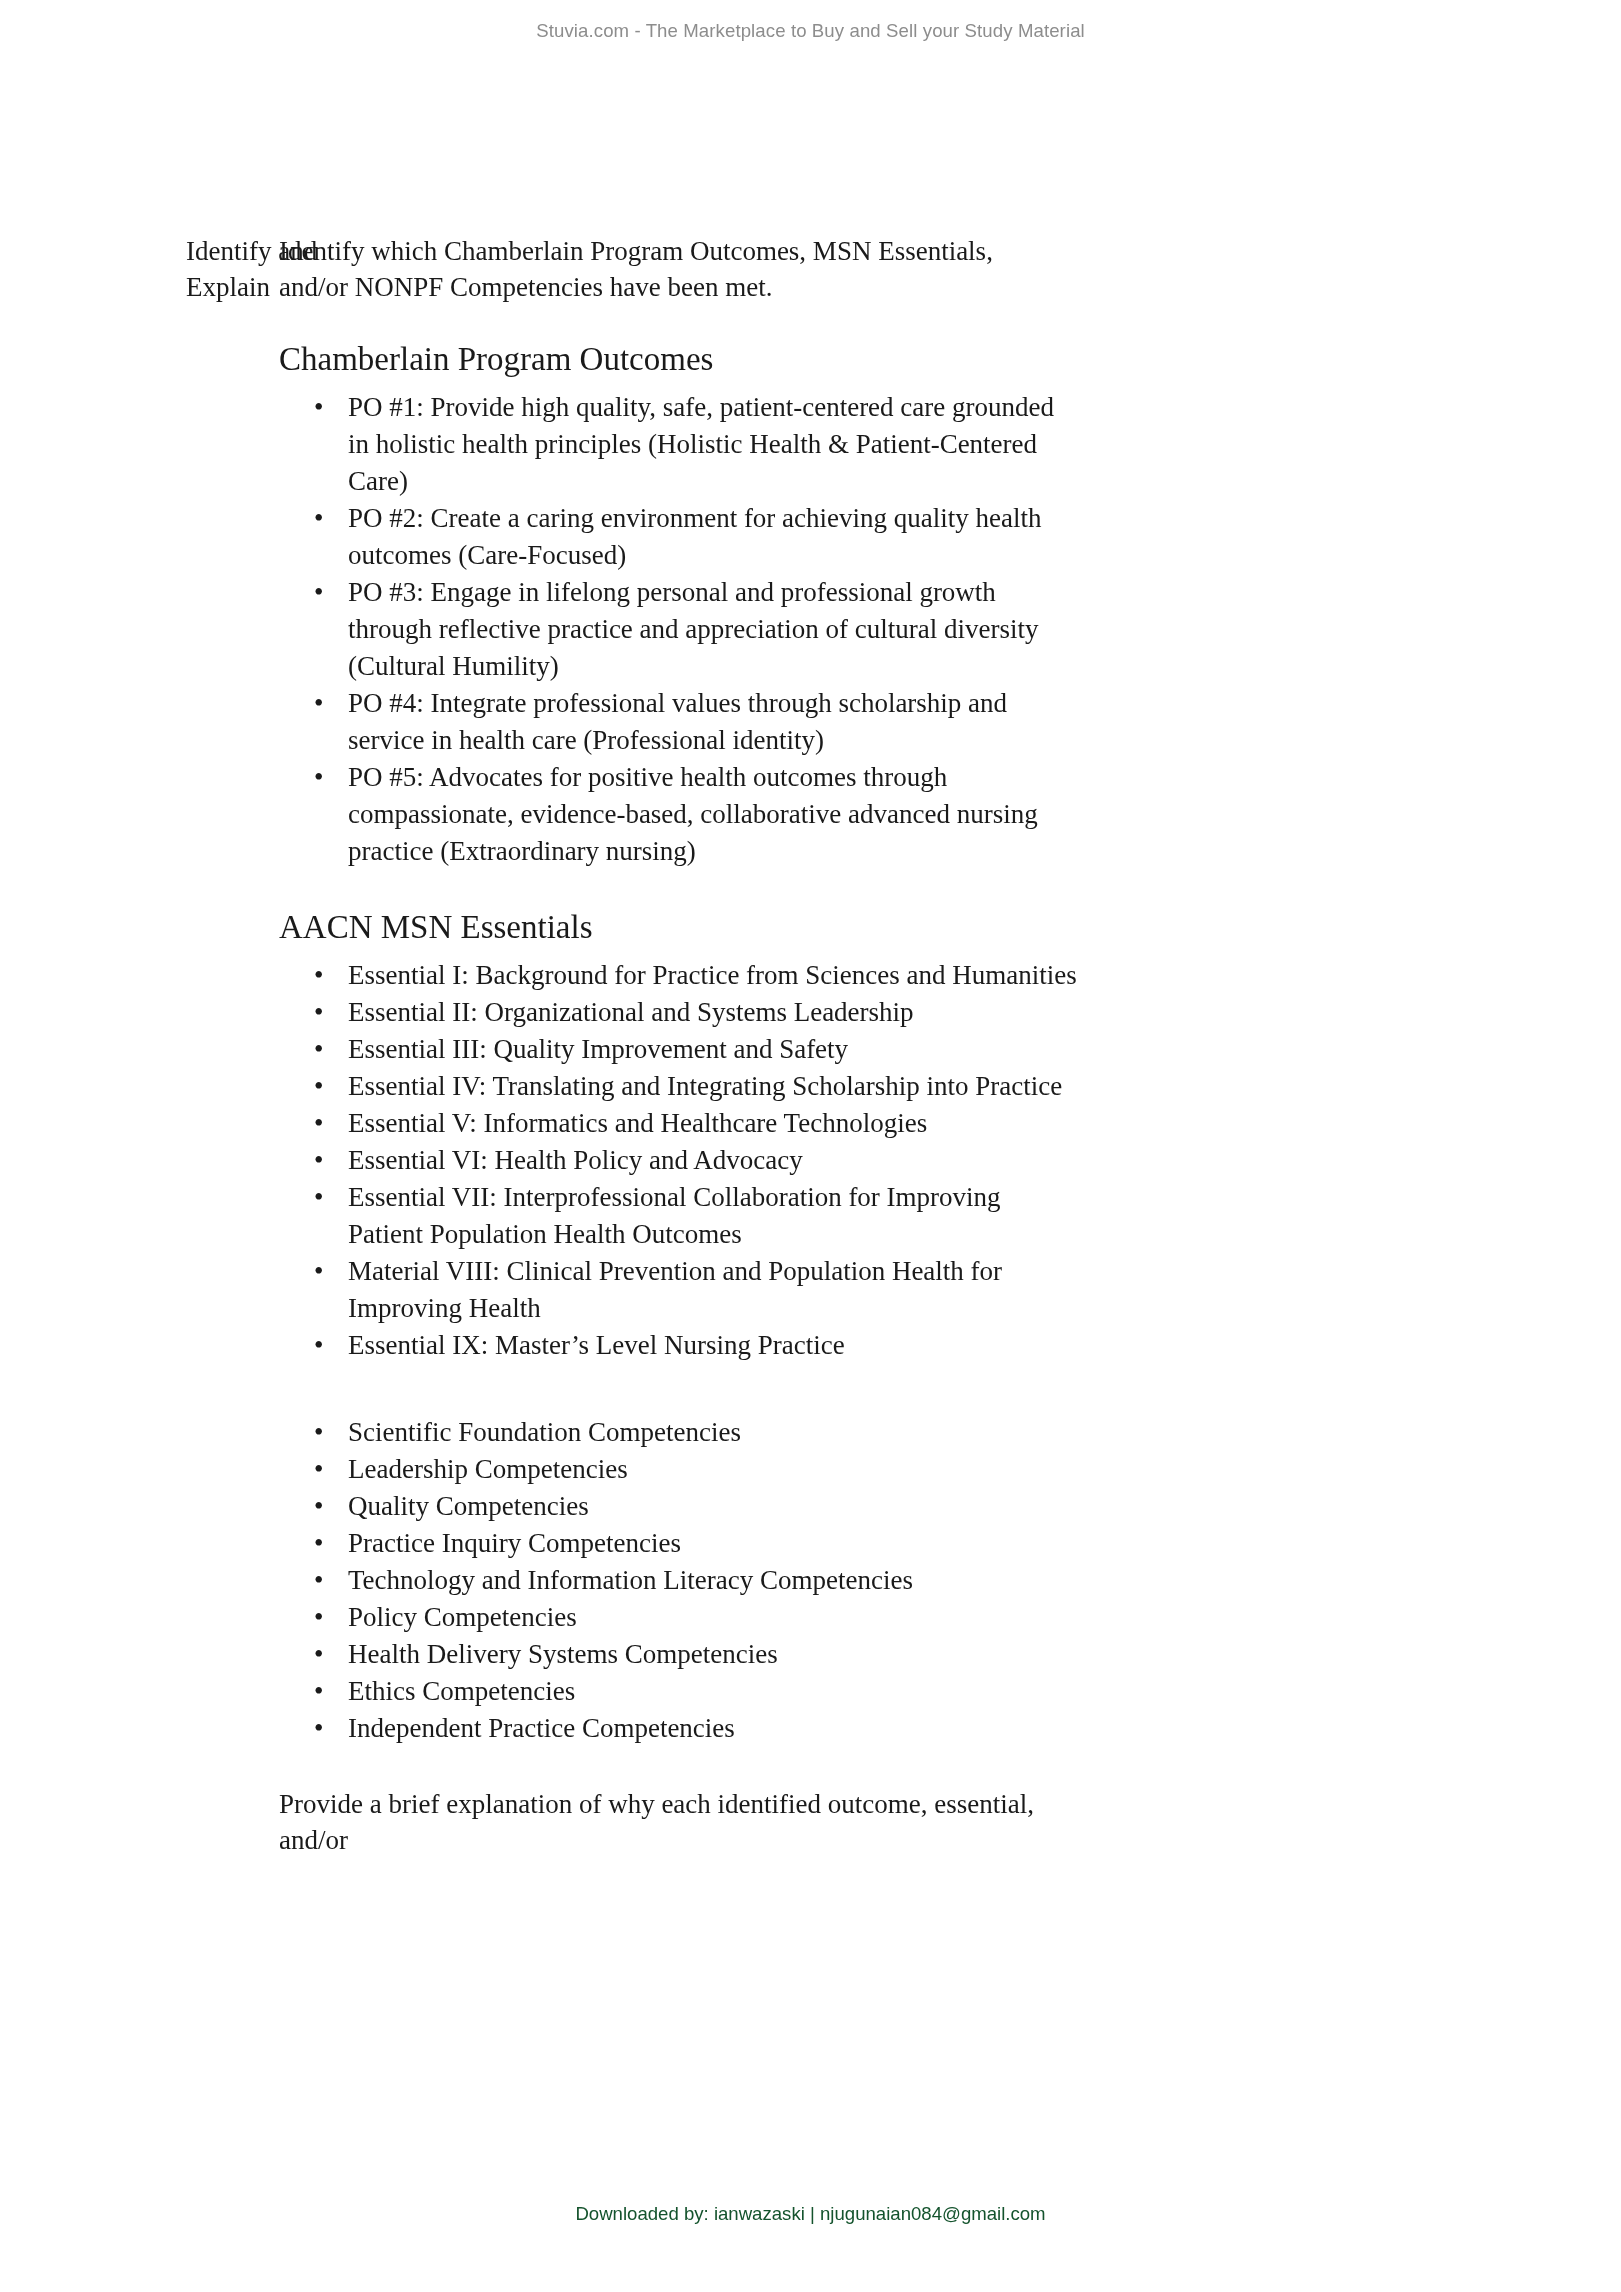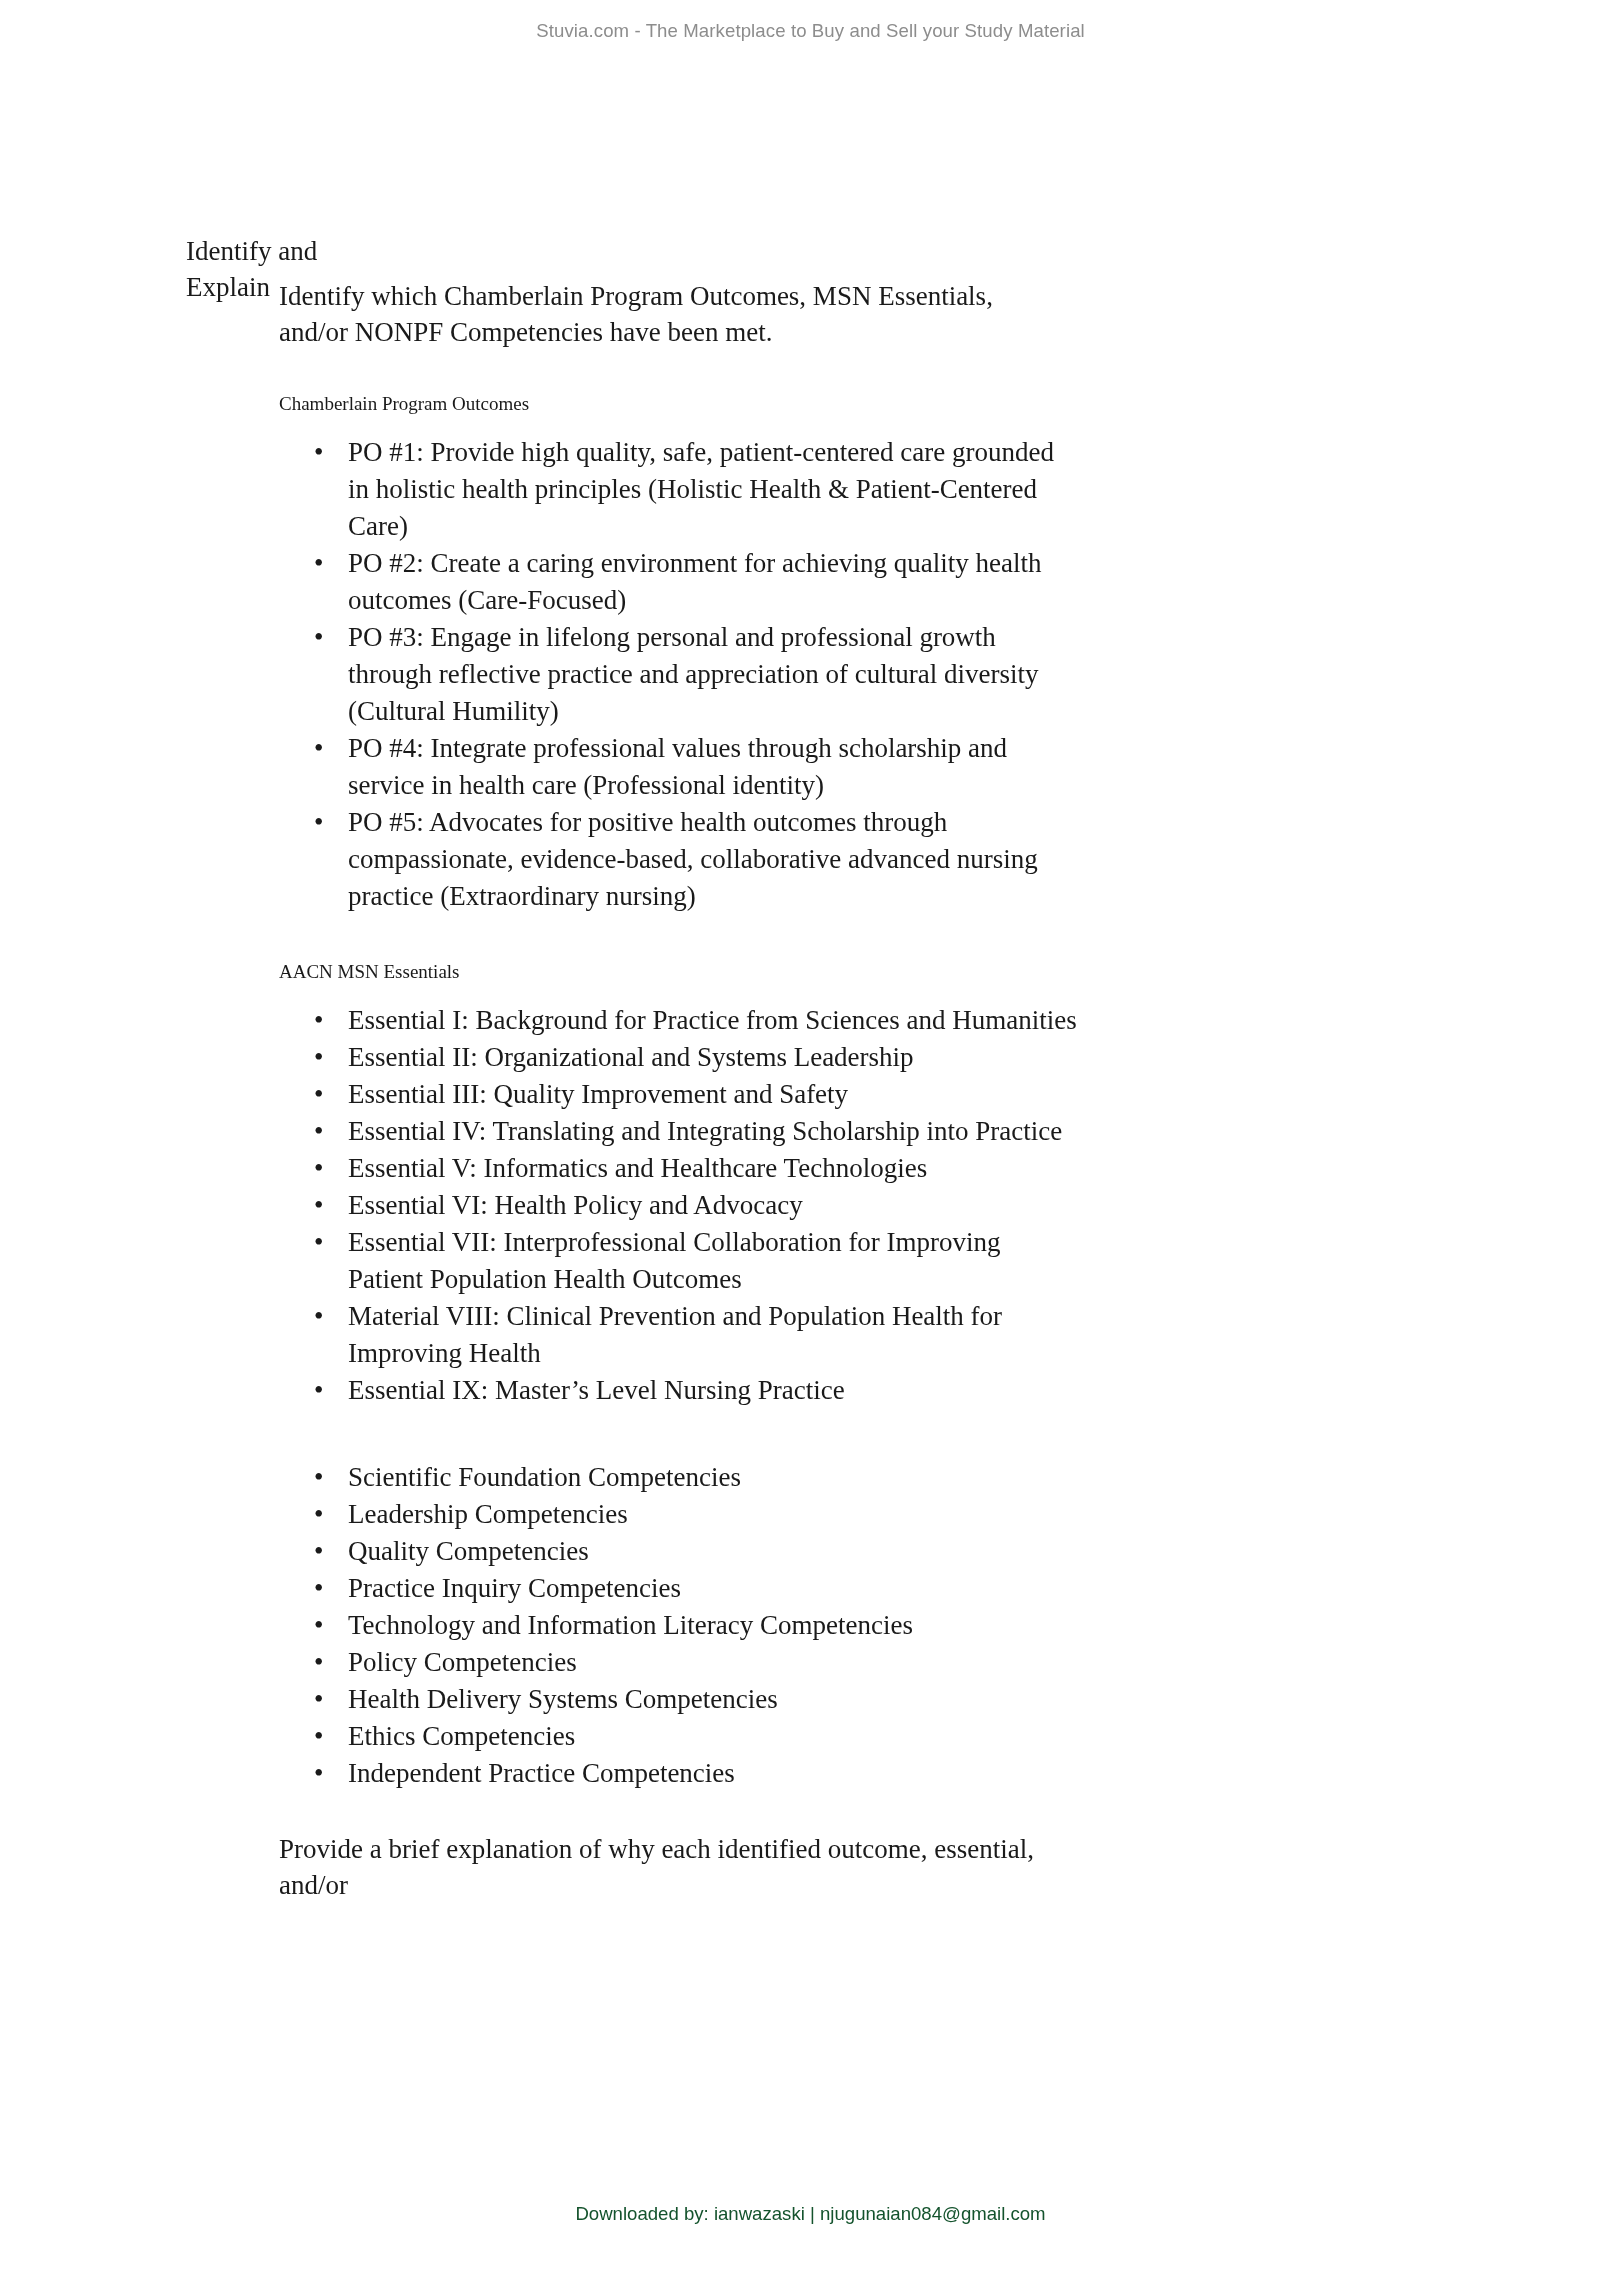--- a/index.html
+++ b/index.html
@@ -53,36 +53,35 @@
     white-space: nowrap;
   }
   .col-content {
     flex: 1 1 auto;
     padding-left: 0;
     margin-left: 0;
     font-size: 27px;
     line-height: 36px;
     color: #1a1a1a;
     max-width: 799px;
-    margin-top: 45px;
   }
 
   .para {
     margin: 0 0 0 0;
     text-align: left;
   }
   .para.intro {
     max-width: 774px;
   }
   .spacer-sm { height: 36px; }
   .spacer-md { height: 39px; }
 
   .section-heading {
     margin: 0;
-    font-size: 19px;
+    font-size: 33px;
     line-height: 36px;
   }
 
   ul.bullets {
     list-style: none;
     margin: 11.8px 0 0 0;
     padding: 0;
   }
   ul.bullets li {
     position: relative;

